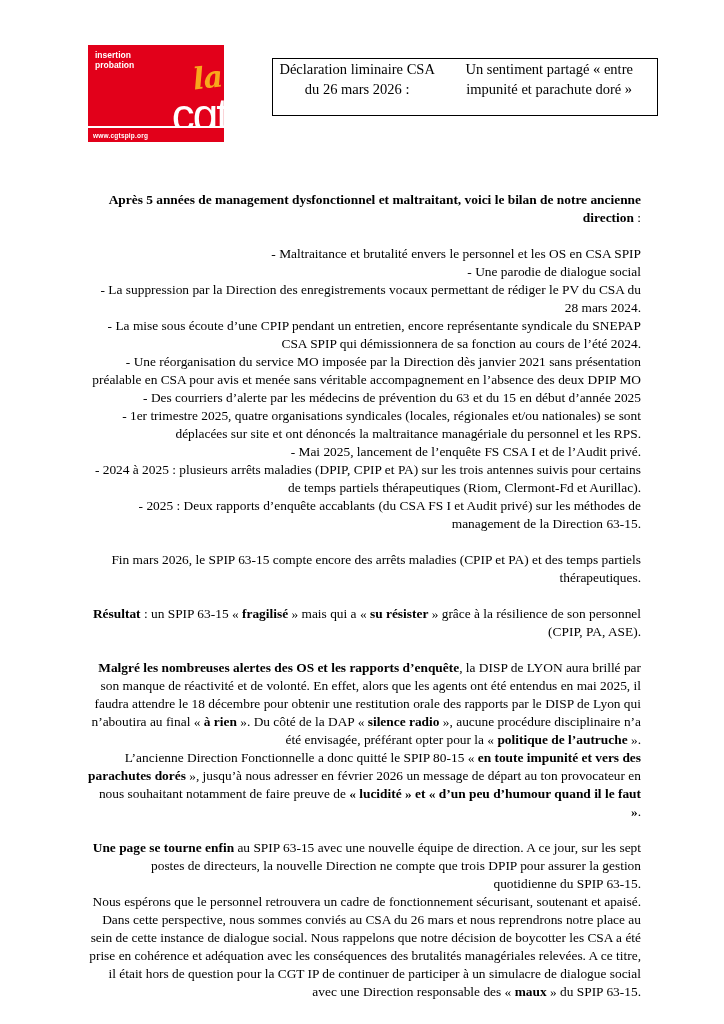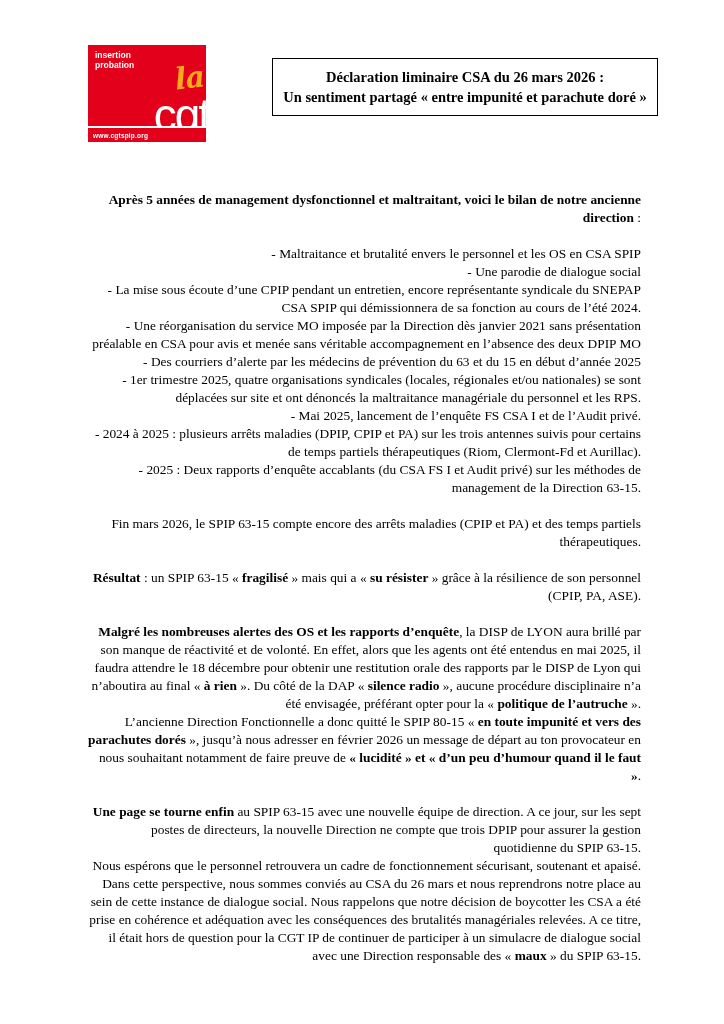--- a/index.html
+++ b/index.html
@@ -15,21 +15,21 @@
     font-family: "Liberation Serif", serif;
     color: #111111;
     overflow: hidden;
   }
 
   
   .logo {
     position: absolute;
     left: 88px;
     top: 45px;
-    width: 118px;
+    width: 136px;
   }
   .logo-main {
     position: relative;
     height: 81px;
     overflow: hidden;
   }
   .logo-top {
     position: absolute;
     left: 7px;
     top: 6px;
@@ -81,24 +81,24 @@
   
   .title-box {
     position: absolute;
     left: 272px;
     top: 58px;
     width: 386px;
     height: 58px;
     border: 1.5px solid #000000;
     box-sizing: border-box;
     display: flex;
-    flex-direction: column;
+    flex-direction: row;
     justify-content: center;
     text-align: center;
-    font-weight: bold;
+    font-weight: normal;
     font-size: 14.5px;
     line-height: 20px;
     color: #000000;
   }
 
   
   .doc-body {
     position: absolute;
     left: 88px;
     top: 191px;
@@ -132,20 +132,21 @@
   <div class="title-box">
     <div>Déclaration liminaire CSA du 26 mars 2026 :</div>
     <div>Un sentiment partagé « entre impunité et parachute doré »</div>
   </div>
 
   <div class="doc-body" id="doc-body">
       <div class="para"><b>Après 5 années de management dysfonctionnel et maltraitant, voici le bilan de notre ancienne direction</b><span> :</span></div>
       <div class="gap"></div>
       <div class="para"><span>- Maltraitance et brutalité envers le personnel et les OS en CSA SPIP</span></div>
       <div class="para"><span>- Une parodie de dialogue social</span></div>
+      <div class="para"><span>- La suppression par la Direction des enregistrements vocaux permettant de rédiger le PV du CSA du 28 mars 2024.</span></div>
       <div class="para"><span>- La mise sous écoute d’une CPIP pendant un entretien, encore représentante syndicale du SNEPAP CSA SPIP qui démissionnera de sa fonction au cours de l’été 2024.</span></div>
       <div class="para"><span>- Une réorganisation du service MO imposée par la Direction dès janvier 2021 sans présentation préalable en CSA pour avis et menée sans véritable accompagnement en l’absence des deux DPIP MO</span></div>
       <div class="para"><span>- Des courriers d’alerte par les médecins de prévention du 63 et du 15 en début d’année 2025</span></div>
       <div class="para"><span>- 1er trimestre 2025, quatre organisations syndicales (locales, régionales et/ou nationales) se sont déplacées sur site et ont dénoncés la maltraitance managériale du personnel et les RPS.</span></div>
       <div class="para"><span>- Mai 2025, lancement de l’enquête FS CSA I et de l’Audit privé.</span></div>
       <div class="para"><span>- 2024 à 2025 : plusieurs arrêts maladies (DPIP, CPIP et PA) sur les trois antennes suivis pour certains de temps partiels thérapeutiques (Riom, Clermont-Fd et Aurillac).</span></div>
       <div class="para"><span>- 2025 : Deux rapports d’enquête accablants (du CSA FS I et Audit privé) sur les méthodes de management de la Direction 63-15.</span></div>
       <div class="gap"></div>
       <div class="para"><span>Fin mars 2026, le SPIP 63-15 compte encore des arrêts maladies (CPIP et PA) et des temps partiels thérapeutiques.</span></div>
       <div class="gap"></div>

